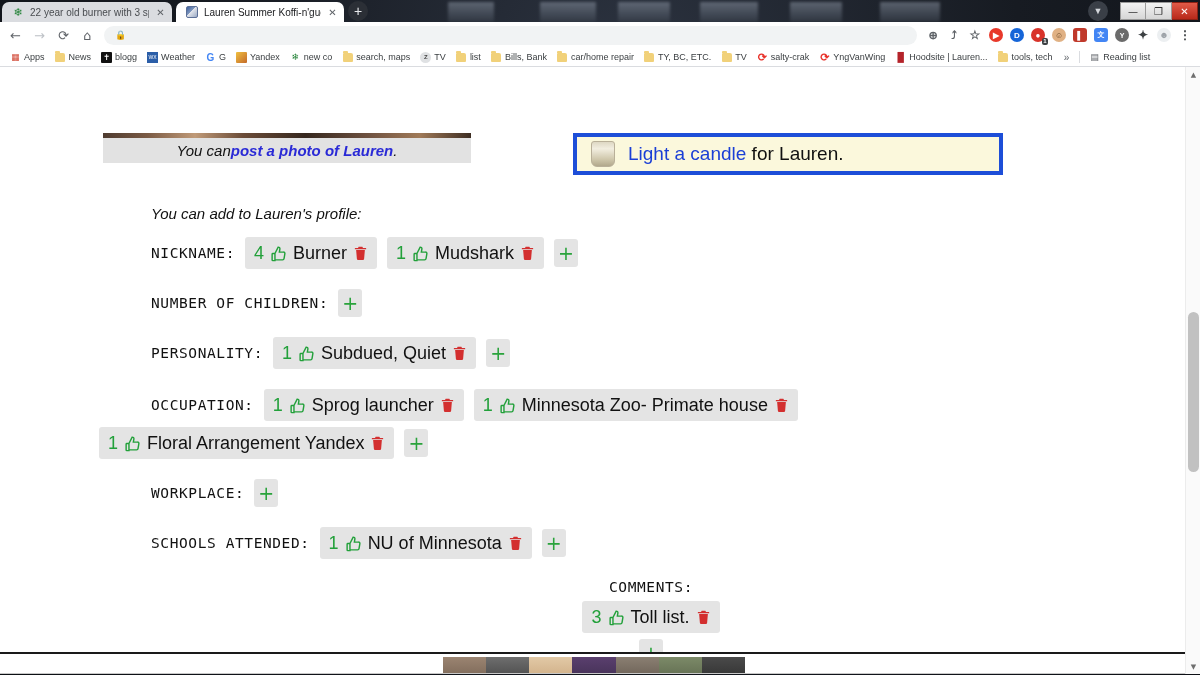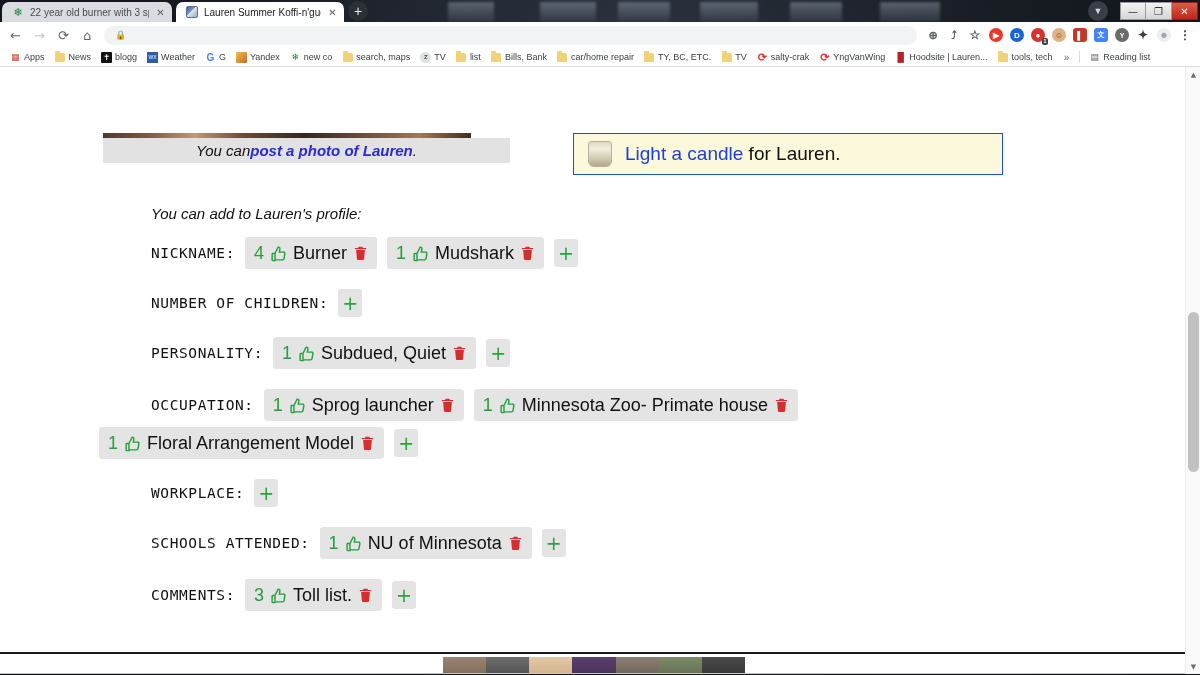--- a/index.html
+++ b/index.html
@@ -141,29 +141,29 @@
   }
   .page { position: absolute; inset: 0 15px 0 0; }
 
   
   .photo-strip {
     position: absolute; left: 103px; top: 66px; width: 368px; height: 5px;
     background: linear-gradient(90deg,#4e3b30 0%,#7a5a44 12%,#c09a78 25%,#6b4c38 38%,
                 #35271e 55%,#6e5140 72%,#a07a58 86%,#3d2d22 100%);
   }
   .photo-caption {
-    position: absolute; left: 103px; top: 71px; width: 407px; height: 25px;
+    position: absolute; left: 103px; top: 71px; width: 368px; height: 25px;
     background: #e2e2e2; display: flex; align-items: center; justify-content: center;
     font-style: italic; font-size: 15px; color: #111;
   }
   .photo-caption a { color: #2a2ad6; text-decoration: none; font-weight: bold; }
 
   .candle-box {
     position: absolute; left: 573px; top: 66px; width: 430px; height: 42px;
-    background: #fbf8dc; border: 1px solid #1d4ed8;
+    background: #fbf8dc; border: 4px solid #1d4ed8;
     display: flex; align-items: center; padding-left: 14px; gap: 13px;
   }
   .candle-glyph {
     width: 24px; height: 26px; border-radius: 3px 3px 6px 6px;
     background: linear-gradient(180deg,#ded8c4 0%,#f2eee0 28%,#cfc7ab 72%,#b2a98d 100%);
     border: 1px solid #b9b099;
   }
   .candle-text { font-size: 19px; color: #111; }
   .candle-text a { color: #1a3fd6; text-decoration: none; }
 
@@ -482,21 +482,21 @@
             <span class="chip-text">Minnesota Zoo- Primate house</span>
             <svg class="trash-ico" viewBox="0 0 24 24" fill="#d32f2f">
                 <path d="M9 2h6l1 2h5v2H3V4h5zM5 7h14l-1.2 14.1A2 2 0 0 1 15.8 23H8.2a2 2 0 0 1-2-1.9z"></path>
               </svg>
           </span>
           <span class="chip" style="margin-left:-52px;">
             <span class="chip-count">1</span>
             <svg class="thumb-ico" viewBox="0 0 24 24" fill="none" stroke="#22a03a" stroke-width="2">
                 <path d="M7 22h-3a1 1 0 0 1-1-1v-8a1 1 0 0 1 1-1h3zM7 12l4.5-9a2.3 2.3 0 0 1 2.5 2.4L13.2 10H19a2 2 0 0 1 2 2.3l-1.2 7A2 2 0 0 1 17.8 21H7z"></path>
               </svg>
-            <span class="chip-text">Floral Arrangement Model</span>
+            <span class="chip-text">Floral Arrangement Yandex</span>
             <svg class="trash-ico" viewBox="0 0 24 24" fill="#d32f2f">
                 <path d="M9 2h6l1 2h5v2H3V4h5zM5 7h14l-1.2 14.1A2 2 0 0 1 15.8 23H8.2a2 2 0 0 1-2-1.9z"></path>
               </svg>
           </span>
           <span class="plus-btn">+</span>
         </div>
 
         <div class="attr-row">
           <span class="attr-label">WORKPLACE:</span>
           <span class="plus-btn">+</span>
@@ -510,21 +510,21 @@
                 <path d="M7 22h-3a1 1 0 0 1-1-1v-8a1 1 0 0 1 1-1h3zM7 12l4.5-9a2.3 2.3 0 0 1 2.5 2.4L13.2 10H19a2 2 0 0 1 2 2.3l-1.2 7A2 2 0 0 1 17.8 21H7z"></path>
               </svg>
             <span class="chip-text">NU of Minnesota</span>
             <svg class="trash-ico" viewBox="0 0 24 24" fill="#d32f2f">
                 <path d="M9 2h6l1 2h5v2H3V4h5zM5 7h14l-1.2 14.1A2 2 0 0 1 15.8 23H8.2a2 2 0 0 1-2-1.9z"></path>
               </svg>
           </span>
           <span class="plus-btn">+</span>
         </div>
 
-        <div class="attr-row" style="margin-bottom:16px;">
+        <div class="attr-row" style="margin-bottom:16px;flex-direction:column;">
           <span class="attr-label">COMMENTS:</span>
           <span class="chip">
             <span class="chip-count">3</span>
             <svg class="thumb-ico" viewBox="0 0 24 24" fill="none" stroke="#22a03a" stroke-width="2">
                 <path d="M7 22h-3a1 1 0 0 1-1-1v-8a1 1 0 0 1 1-1h3zM7 12l4.5-9a2.3 2.3 0 0 1 2.5 2.4L13.2 10H19a2 2 0 0 1 2 2.3l-1.2 7A2 2 0 0 1 17.8 21H7z"></path>
               </svg>
             <span class="chip-text">Toll list.</span>
             <svg class="trash-ico" viewBox="0 0 24 24" fill="#d32f2f">
                 <path d="M9 2h6l1 2h5v2H3V4h5zM5 7h14l-1.2 14.1A2 2 0 0 1 15.8 23H8.2a2 2 0 0 1-2-1.9z"></path>
               </svg>

